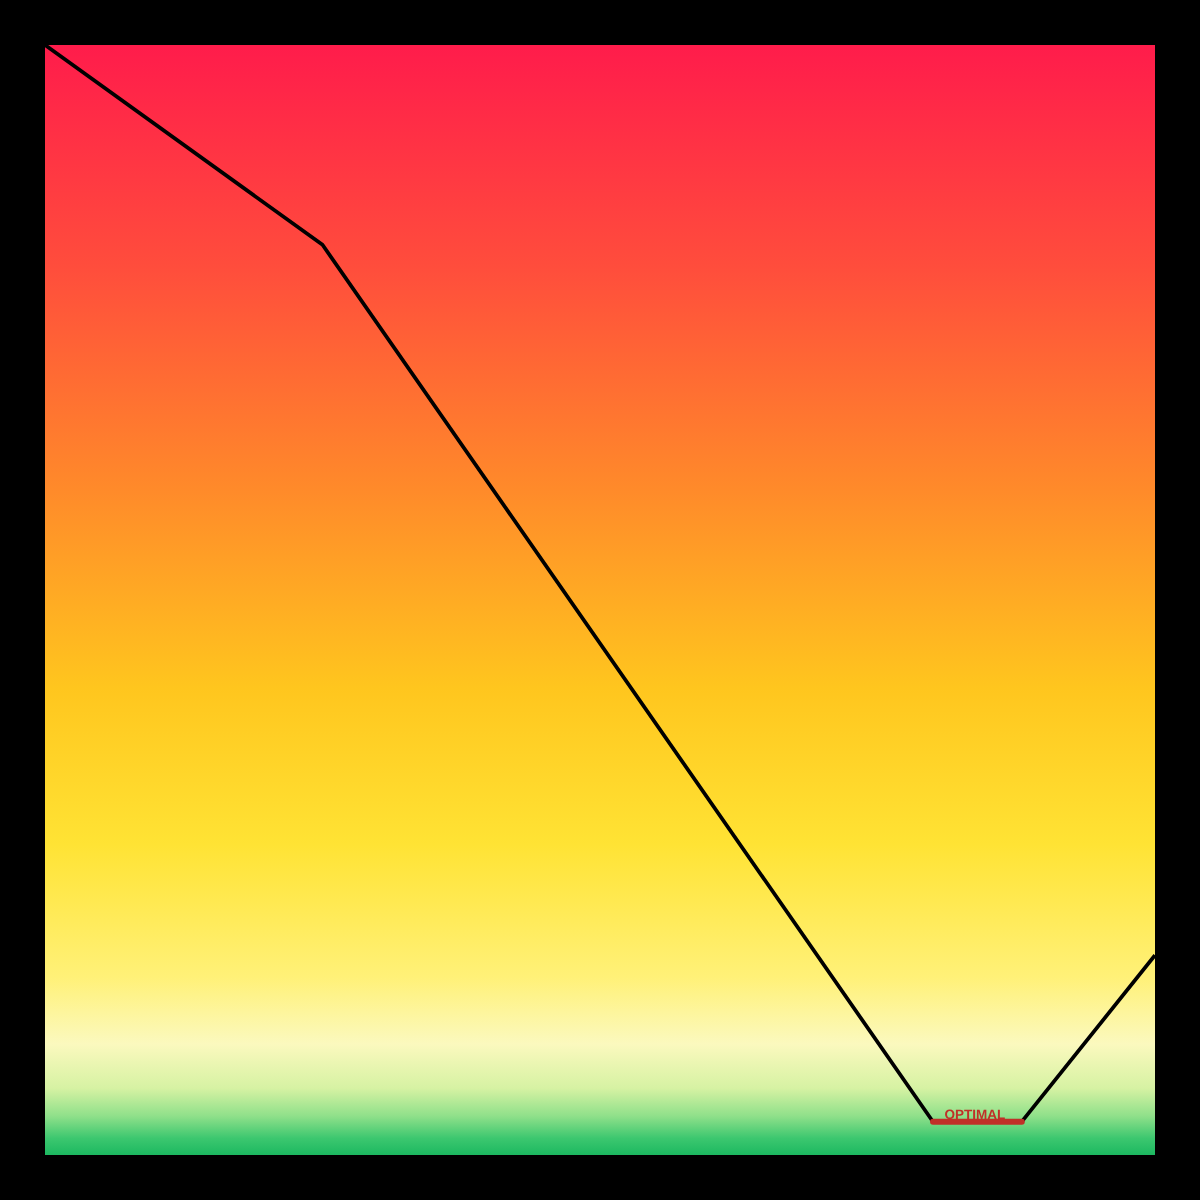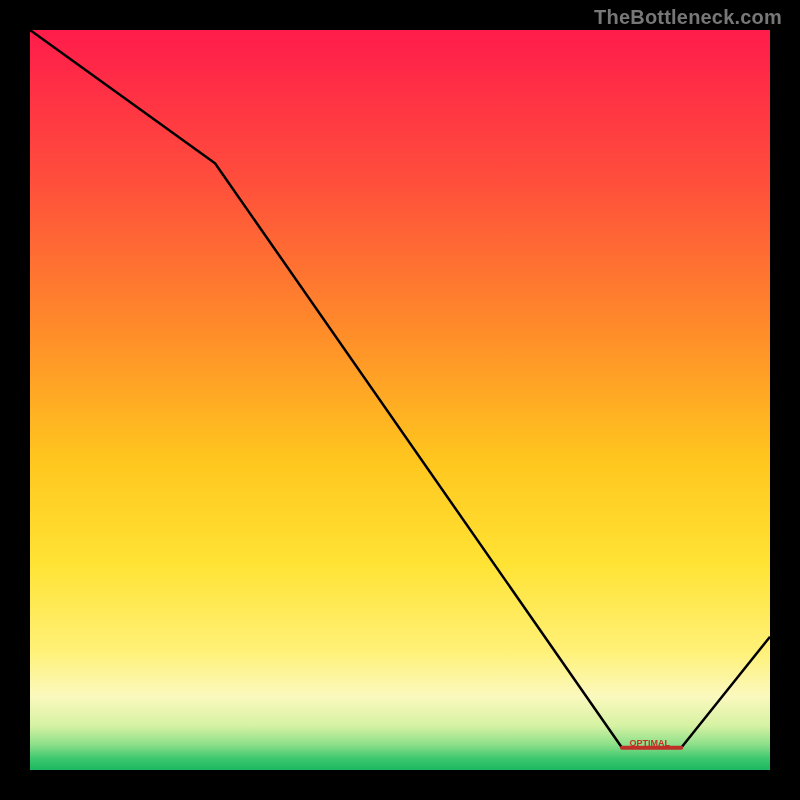--- a/index.html
+++ b/index.html
@@ -52,21 +52,20 @@
     font-weight: 700;
     color: #c03028;
     white-space: nowrap;
     z-index: 4;
   }
 </style>
 </head>
 <body>
 
 <div class="container">
-  <div class="watermark">TheBottleneck.com</div>
 
   <div class="plot-frame">
     <div class="plot-inner">
       <svg id="chart-svg" width="740" height="740" viewBox="0 0 740 740" preserveAspectRatio="none">
           <defs>
             <linearGradient id="bg-grad" x1="0" y1="0" x2="0" y2="1">
               <stop offset="0%" stop-color="#ff1c4b"></stop>
               <stop offset="20%" stop-color="#ff4d3c"></stop>
               <stop offset="40%" stop-color="#ff8a2a"></stop>
               <stop offset="57.99999999999999%" stop-color="#ffc61e"></stop>

